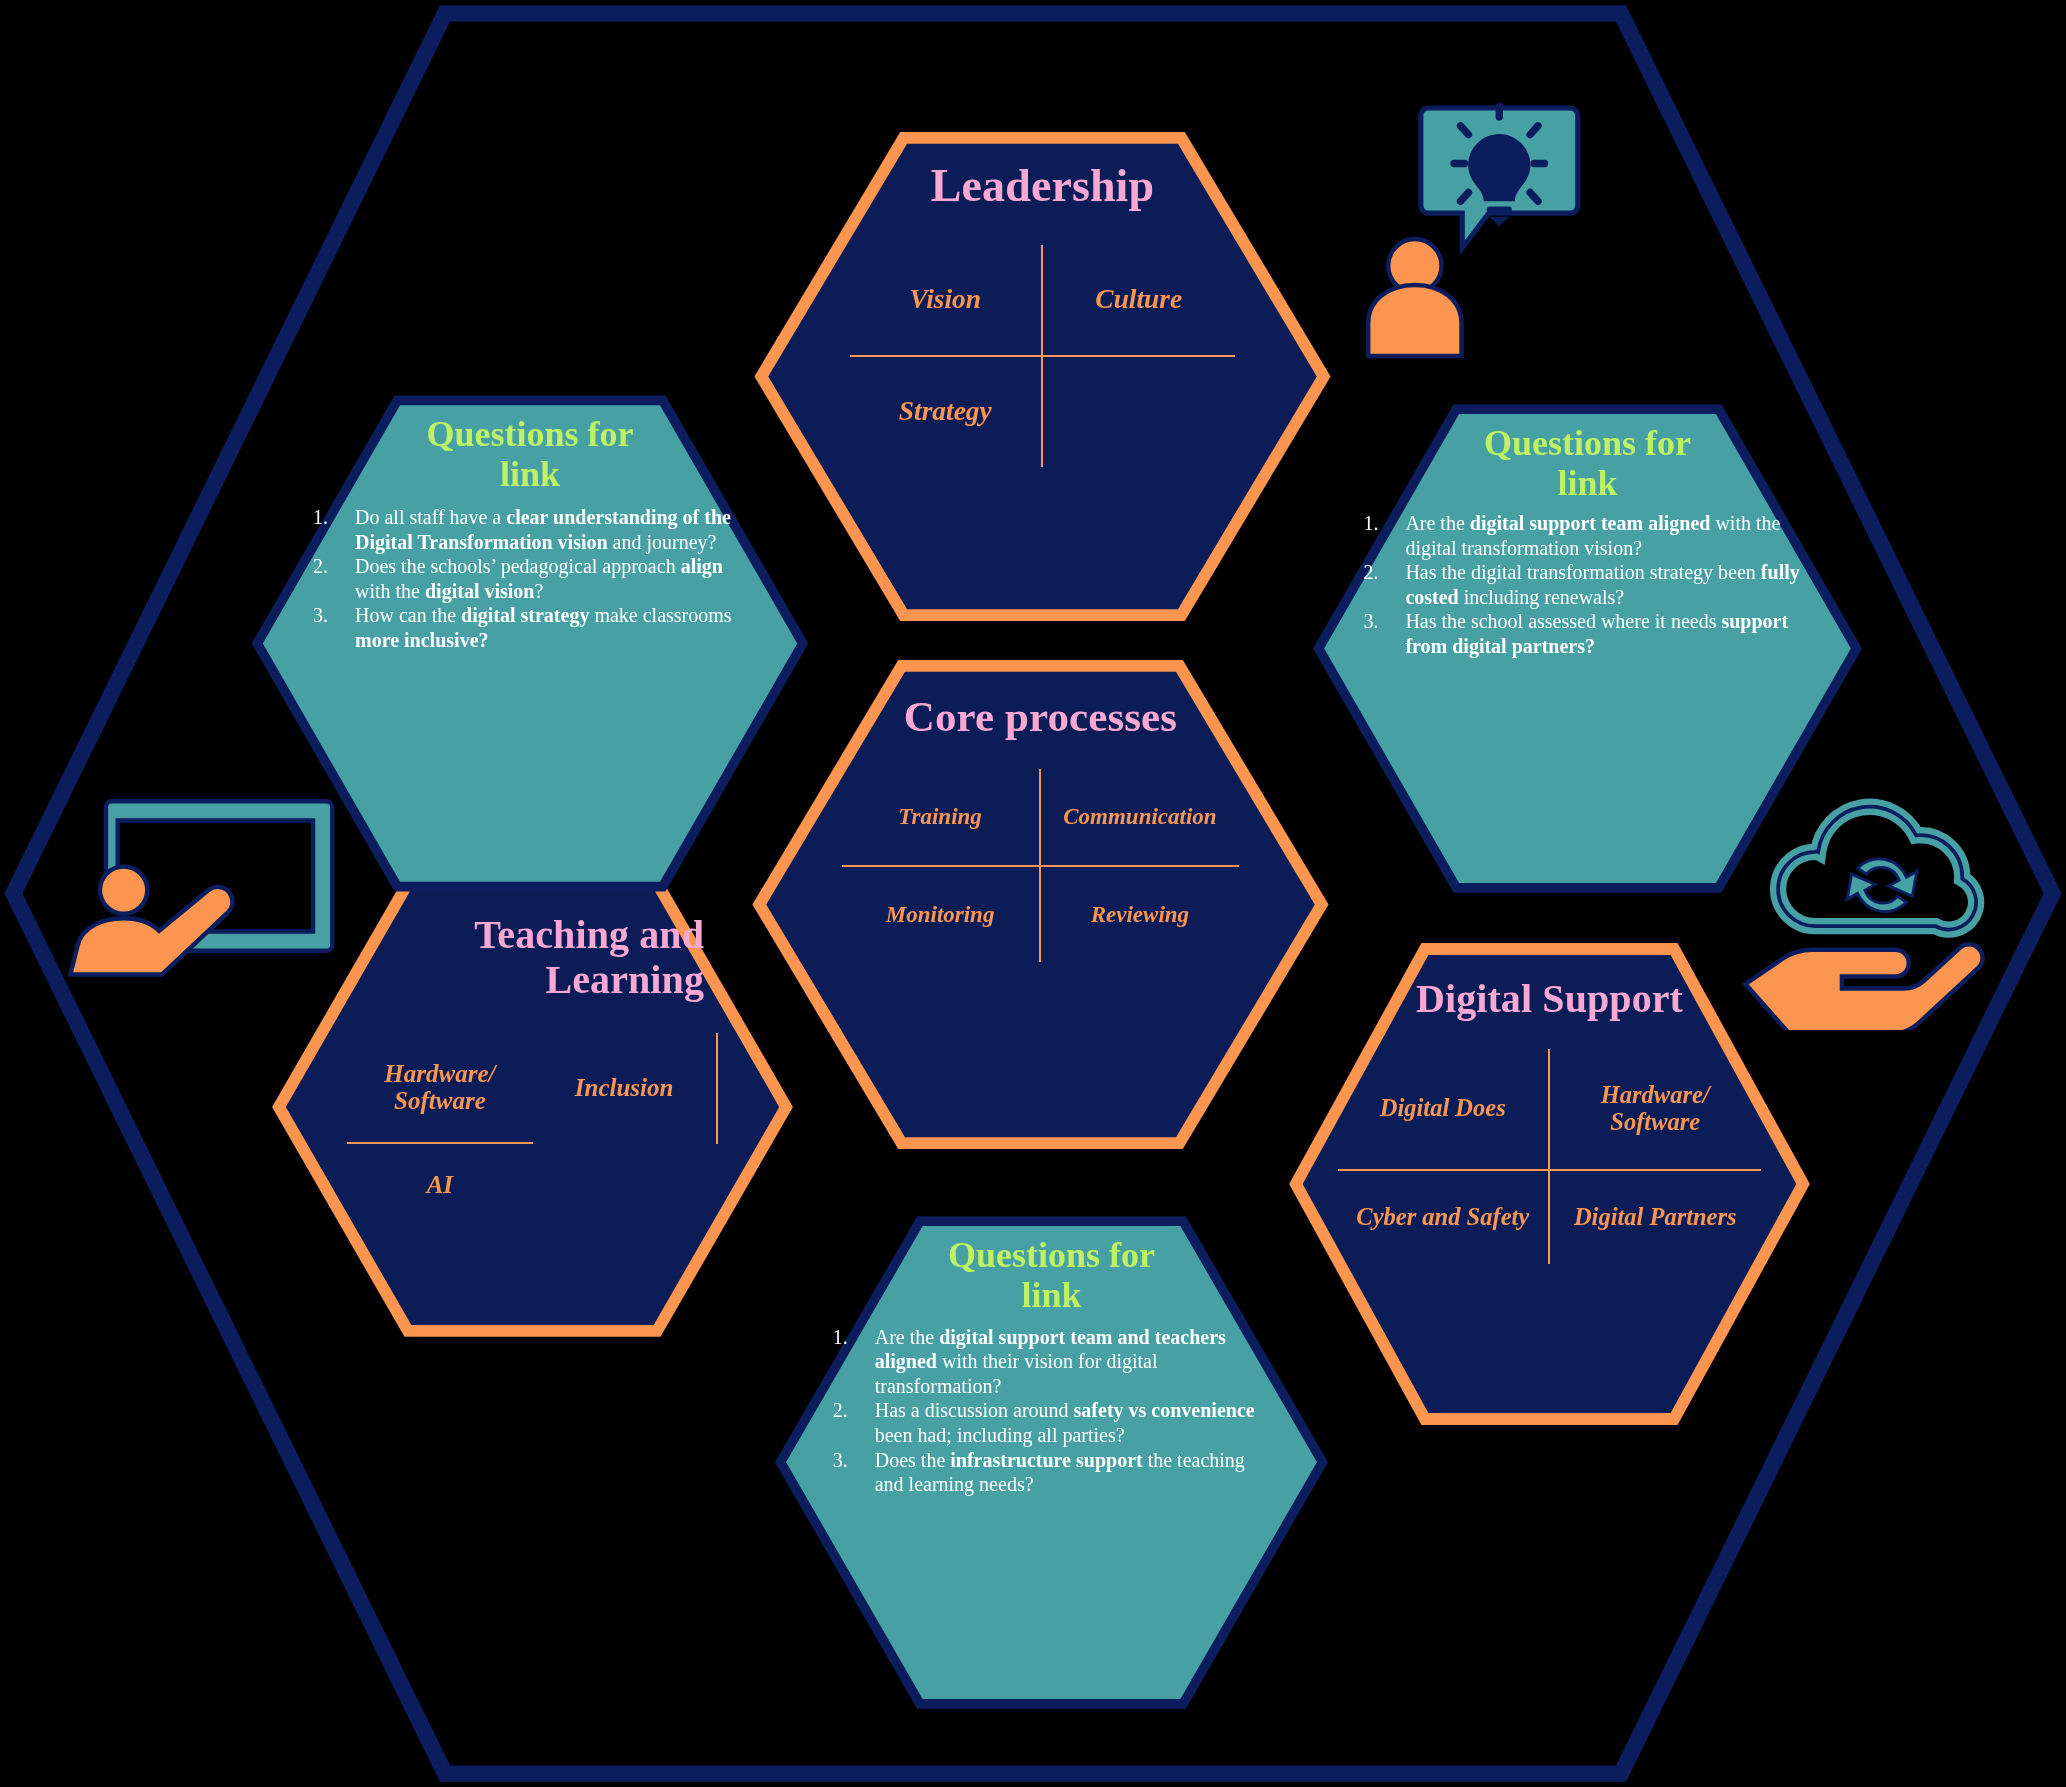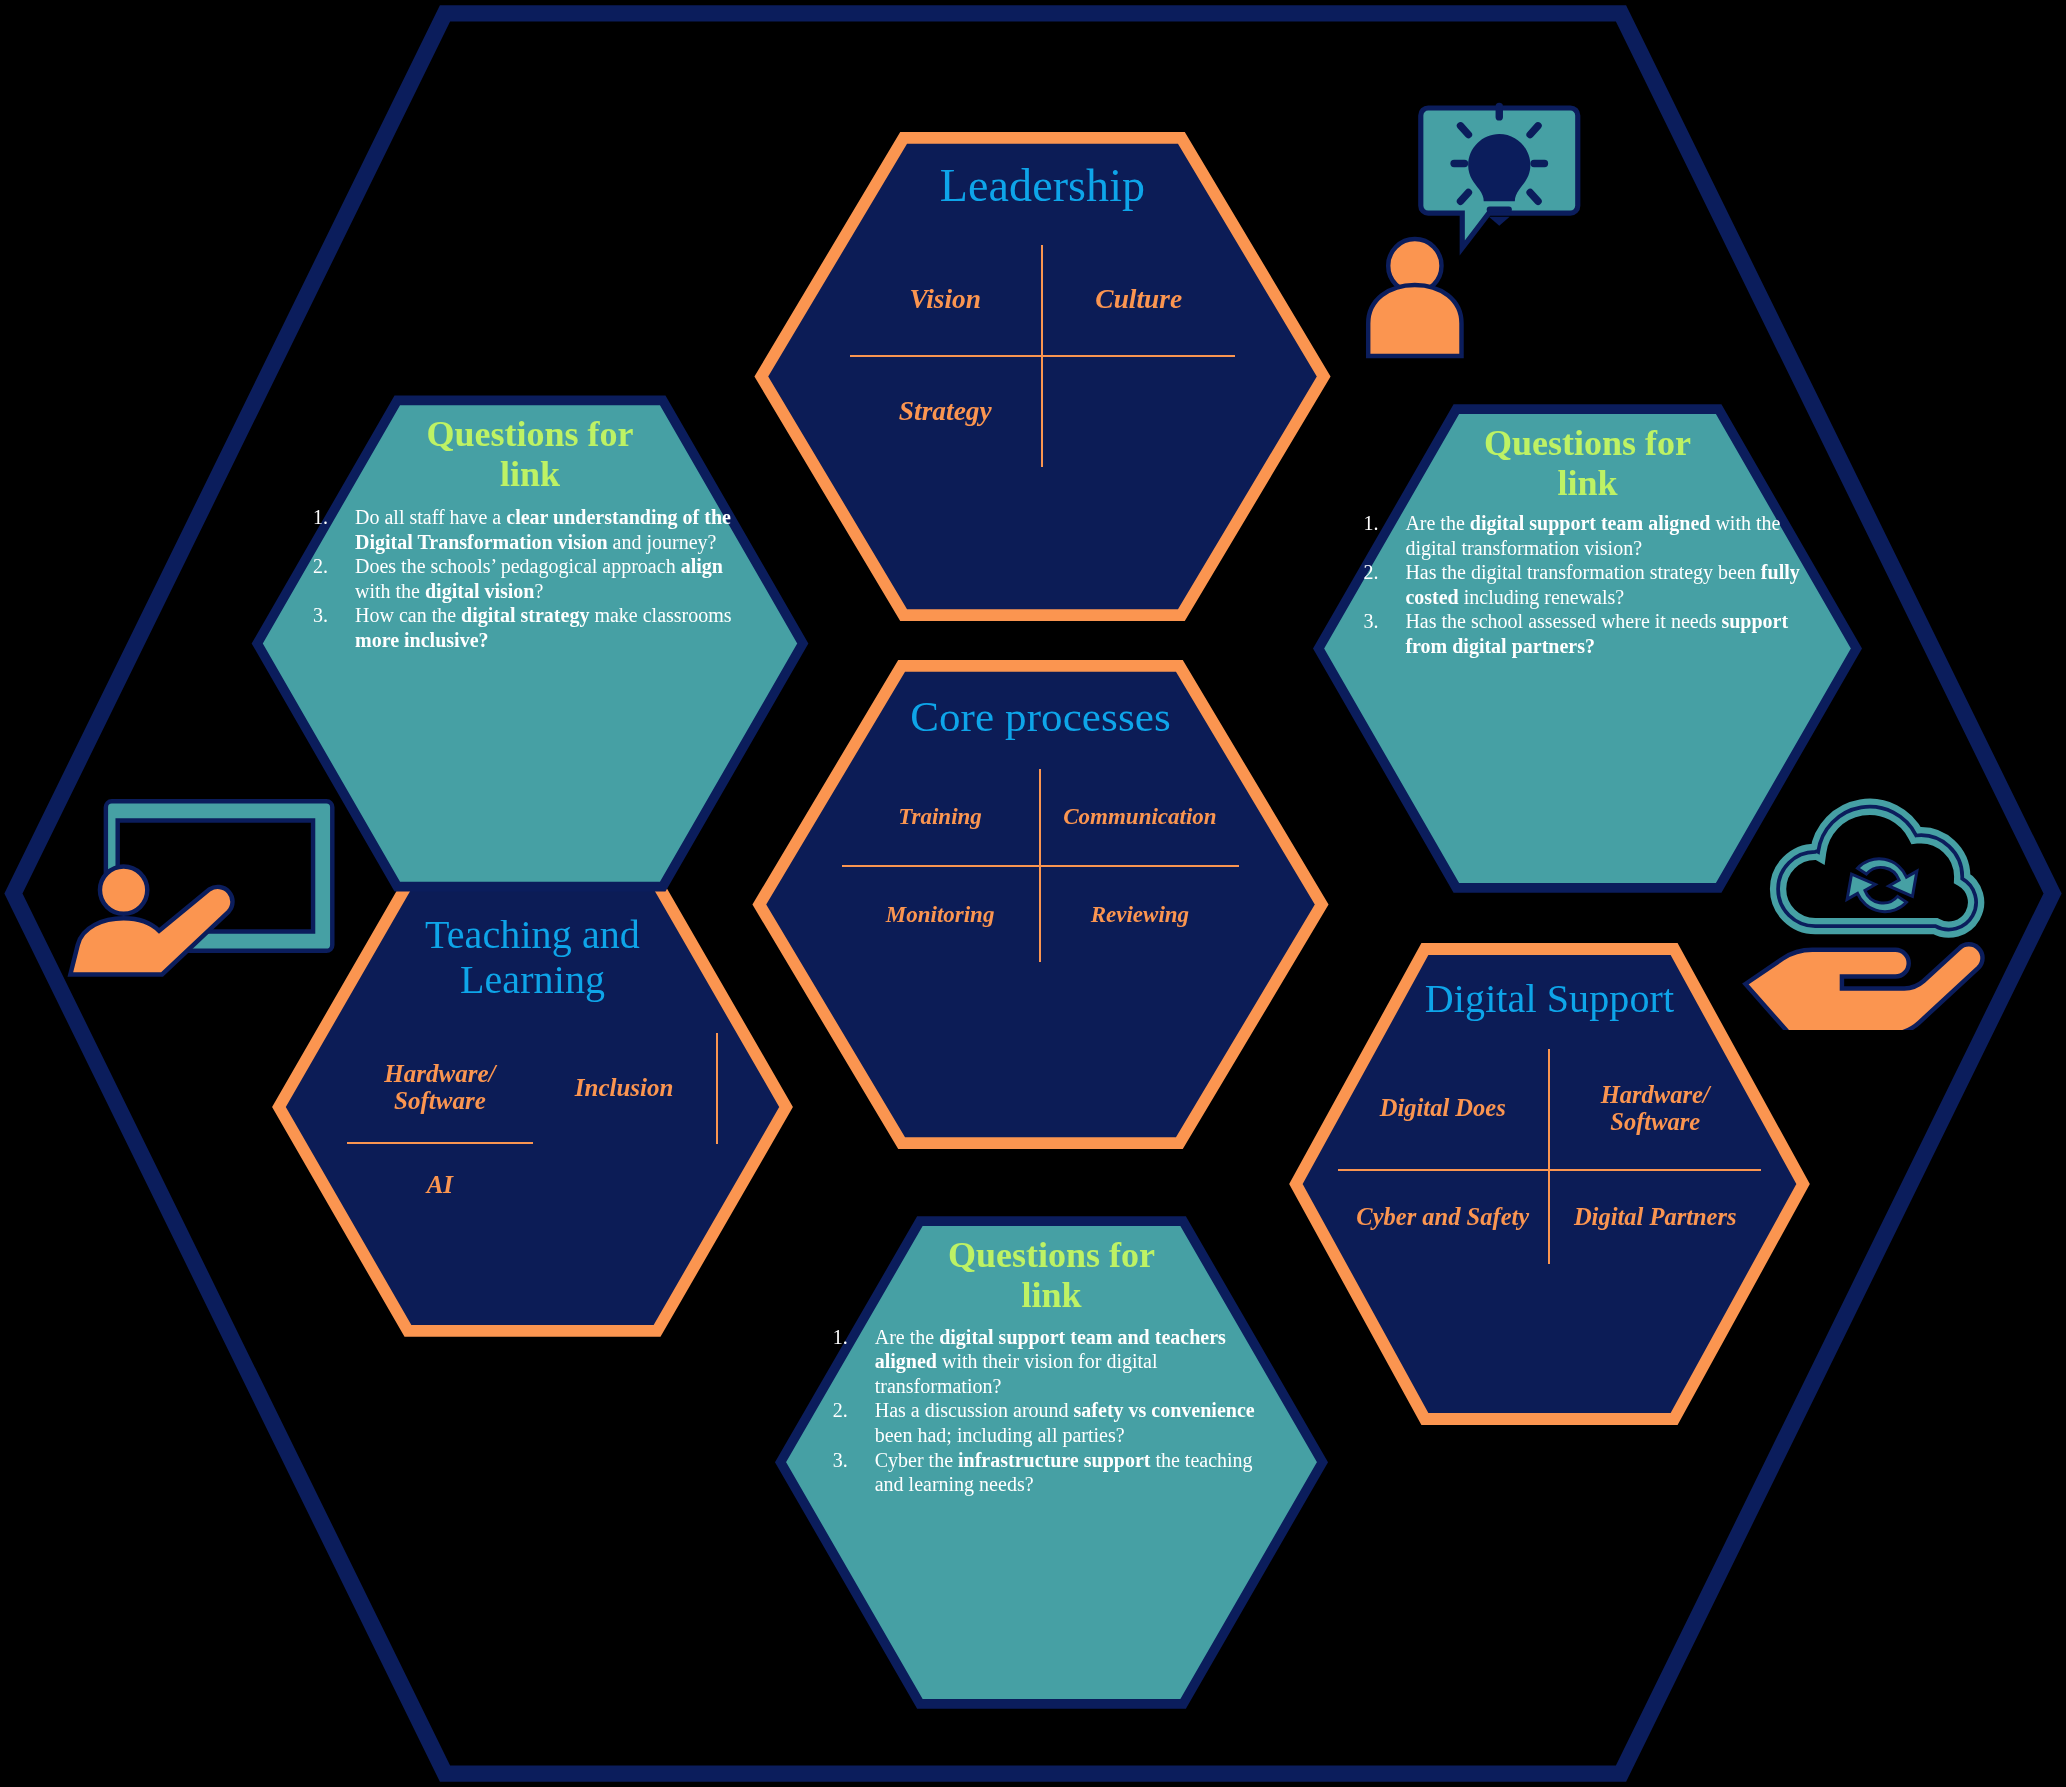--- a/index.html
+++ b/index.html
@@ -11,21 +11,21 @@
   .outer-hex{position:absolute;left:0;top:0;width:2066px;height:1787px;}
 
   
   .hex{position:absolute;}
   .hex > svg{position:absolute;left:0;top:0;overflow:visible;}
   .hex-content{position:absolute;left:0;top:0;right:0;bottom:0;
       display:flex;flex-direction:column;align-items:center;}
 
   
   .pillar .title{
-      color:#0ea5e9;font-weight:400;text-align:center;line-height:1.12;
+      color:#f9a8d4;font-weight:700;text-align:right;line-height:1.12;
       letter-spacing:0.1px;}
   .quad{display:grid;grid-template-columns:1fr 1fr;width:100%;
         color:#FB9550;font-weight:700;text-align:center;}
   .quad > div{display:flex;align-items:center;justify-content:center;
         line-height:1.1;padding:3px 4.4px;box-sizing:border-box;font-style:italic;}
   .quad .q-tl{border-right:2.2px solid #FB9550;border-bottom:2.2px solid #FB9550;}
   .quad .q-tr{border-bottom:2.2px solid #FB9550;}
   .quad .q-bl{border-right:2.2px solid #FB9550;}
   .quad .q-br{}
 
@@ -163,21 +163,21 @@
         <li>
           <span class="num" style="width:42px;">1.</span>
           <span class="txt"><span>Are the </span><b>digital support team and teachers aligned</b><span> with their vision for digital transformation?</span></span>
         </li>
         <li>
           <span class="num" style="width:42px;">2.</span>
           <span class="txt"><span>Has a discussion around </span><b>safety vs convenience</b><span> been had; including all parties?</span></span>
         </li>
         <li>
           <span class="num" style="width:42px;">3.</span>
-          <span class="txt"><span>Cyber the </span><b>infrastructure support</b><span> the teaching and learning needs?</span></span>
+          <span class="txt"><span>Does the </span><b>infrastructure support</b><span> the teaching and learning needs?</span></span>
         </li>
       </ol>
     </div>
   </div>
 
   <div class="icon" style="left:1363px;top:88px;width:237px;height:274px;">
     <svg width="237" height="274" viewBox="0 0 320 370">
 
       <path d="M88 27 h192 a10 10 0 0 1 10 10 v122 a10 10 0 0 1 -10 10 h-110 l-36 47 v-47 h-46 a10 10 0 0 1 -10 -10 v-122 a10 10 0 0 1 10 -10 z" fill="#46A0A4" stroke="#0B1D5C" stroke-width="7"></path>
 

